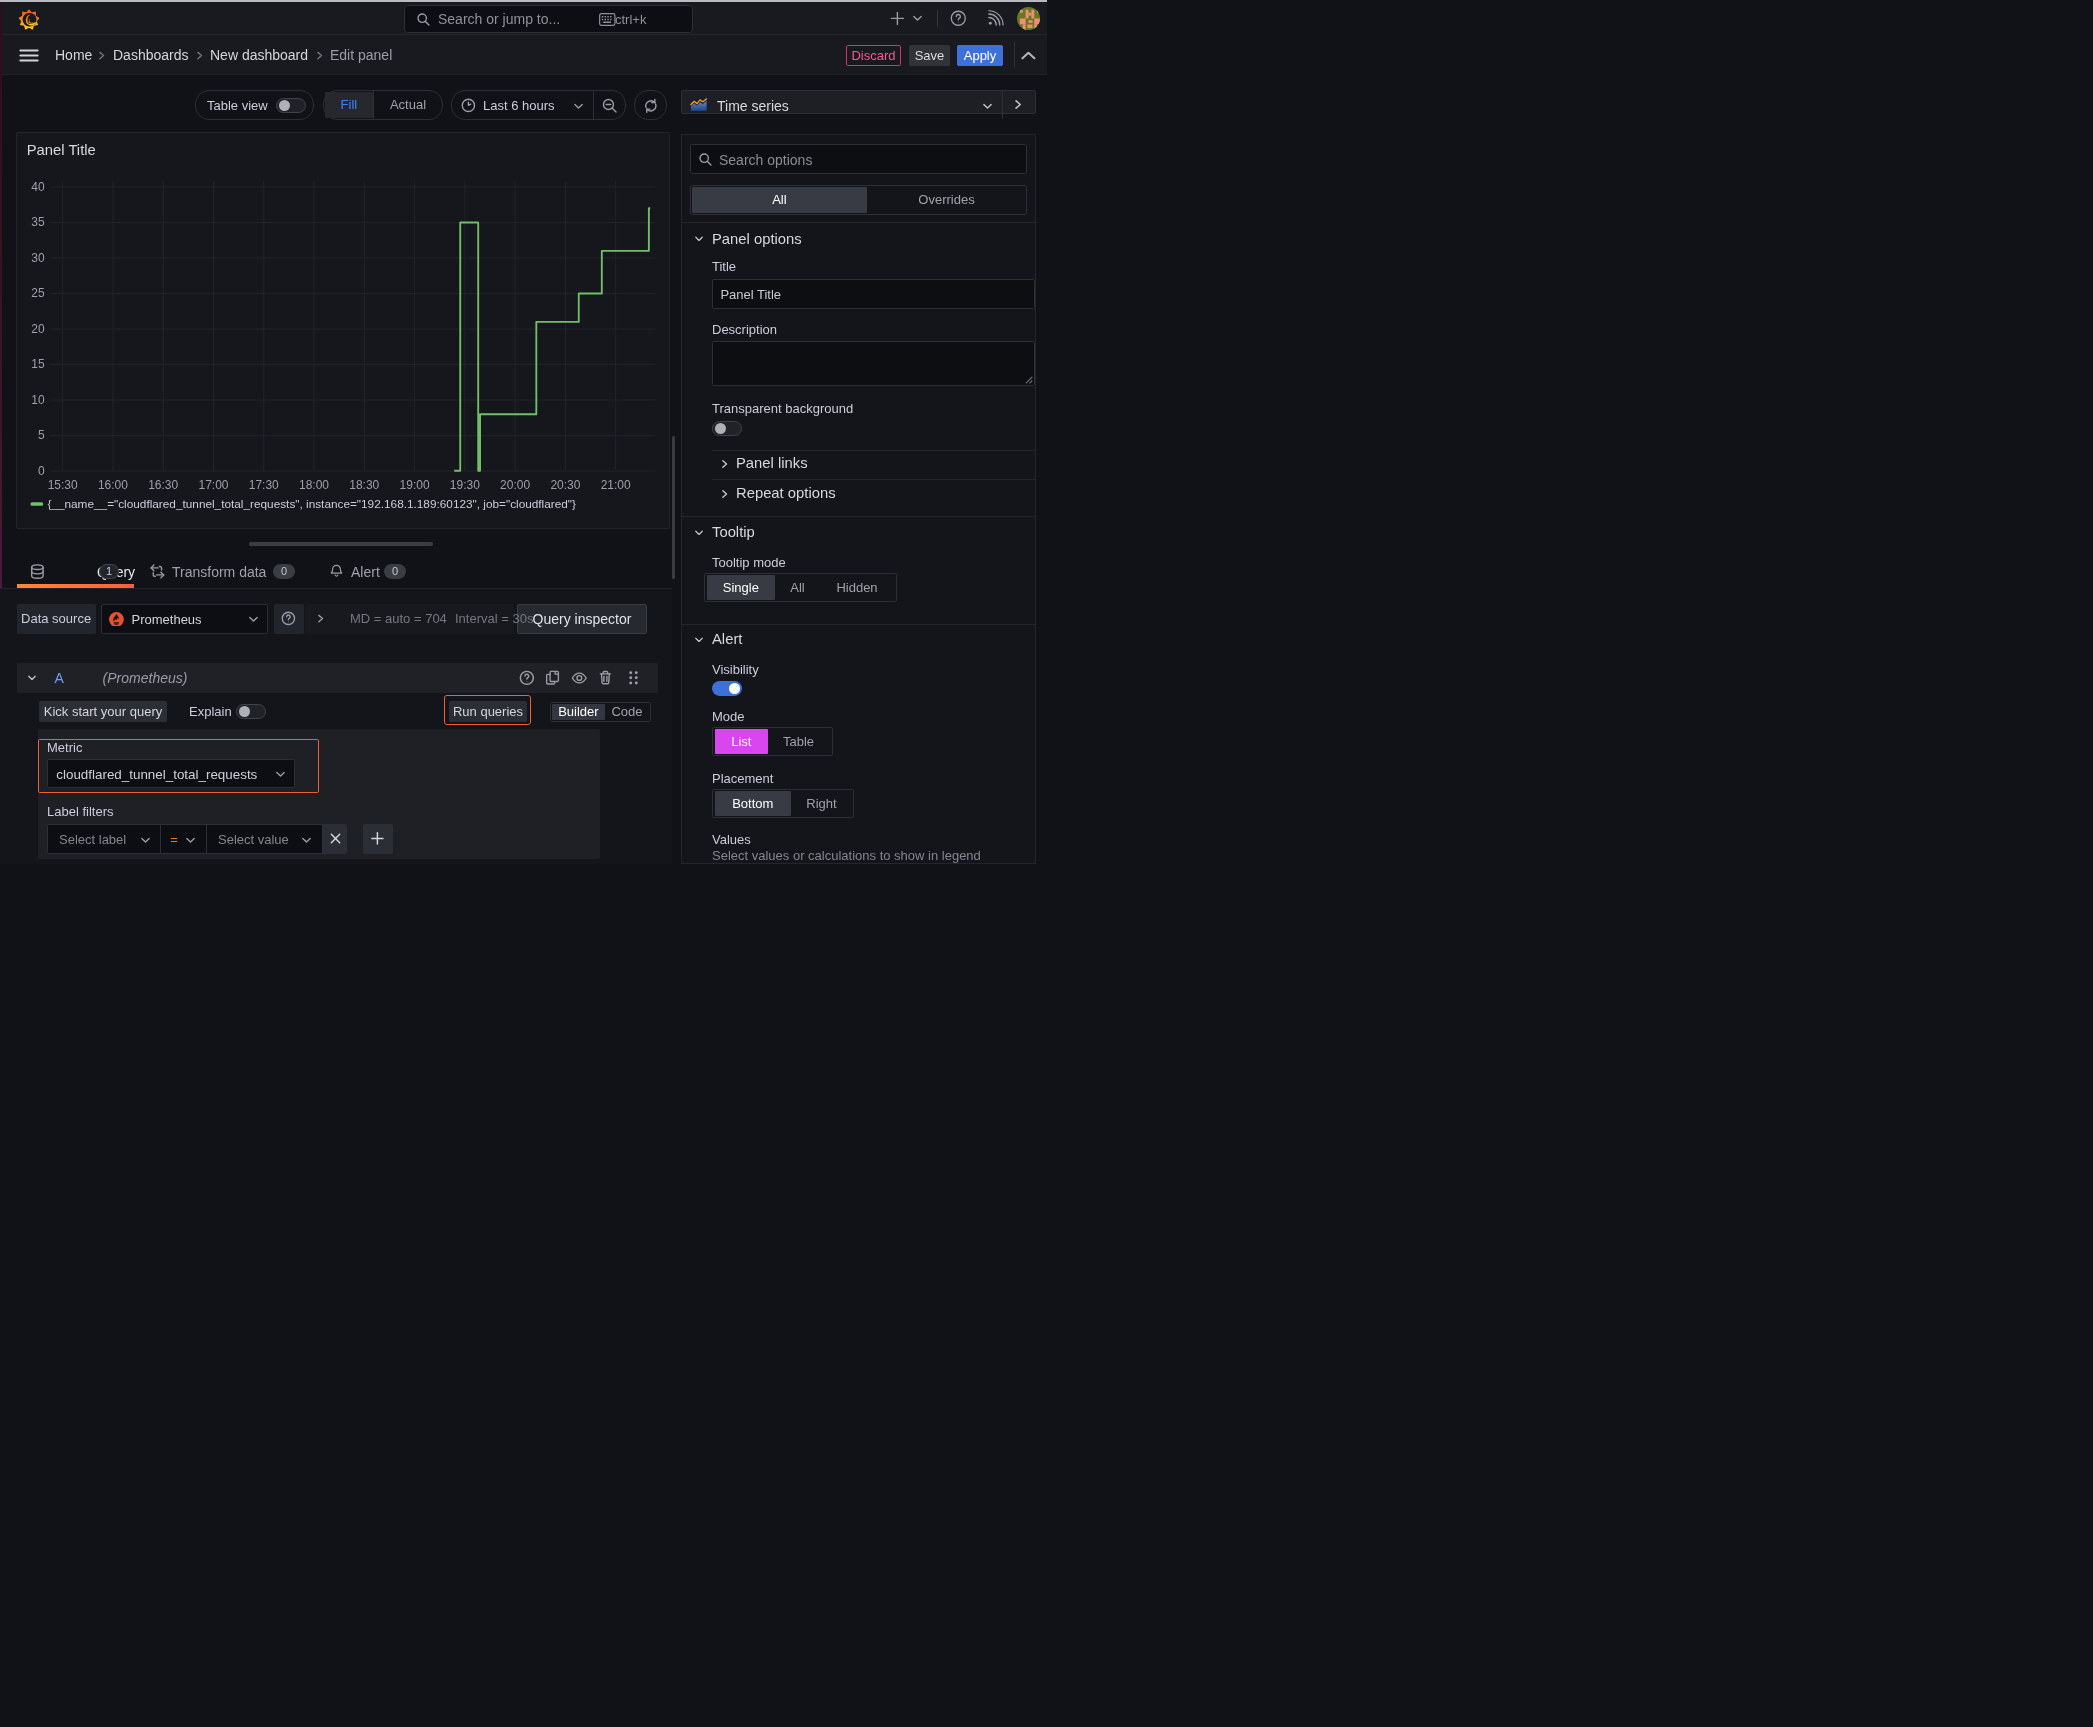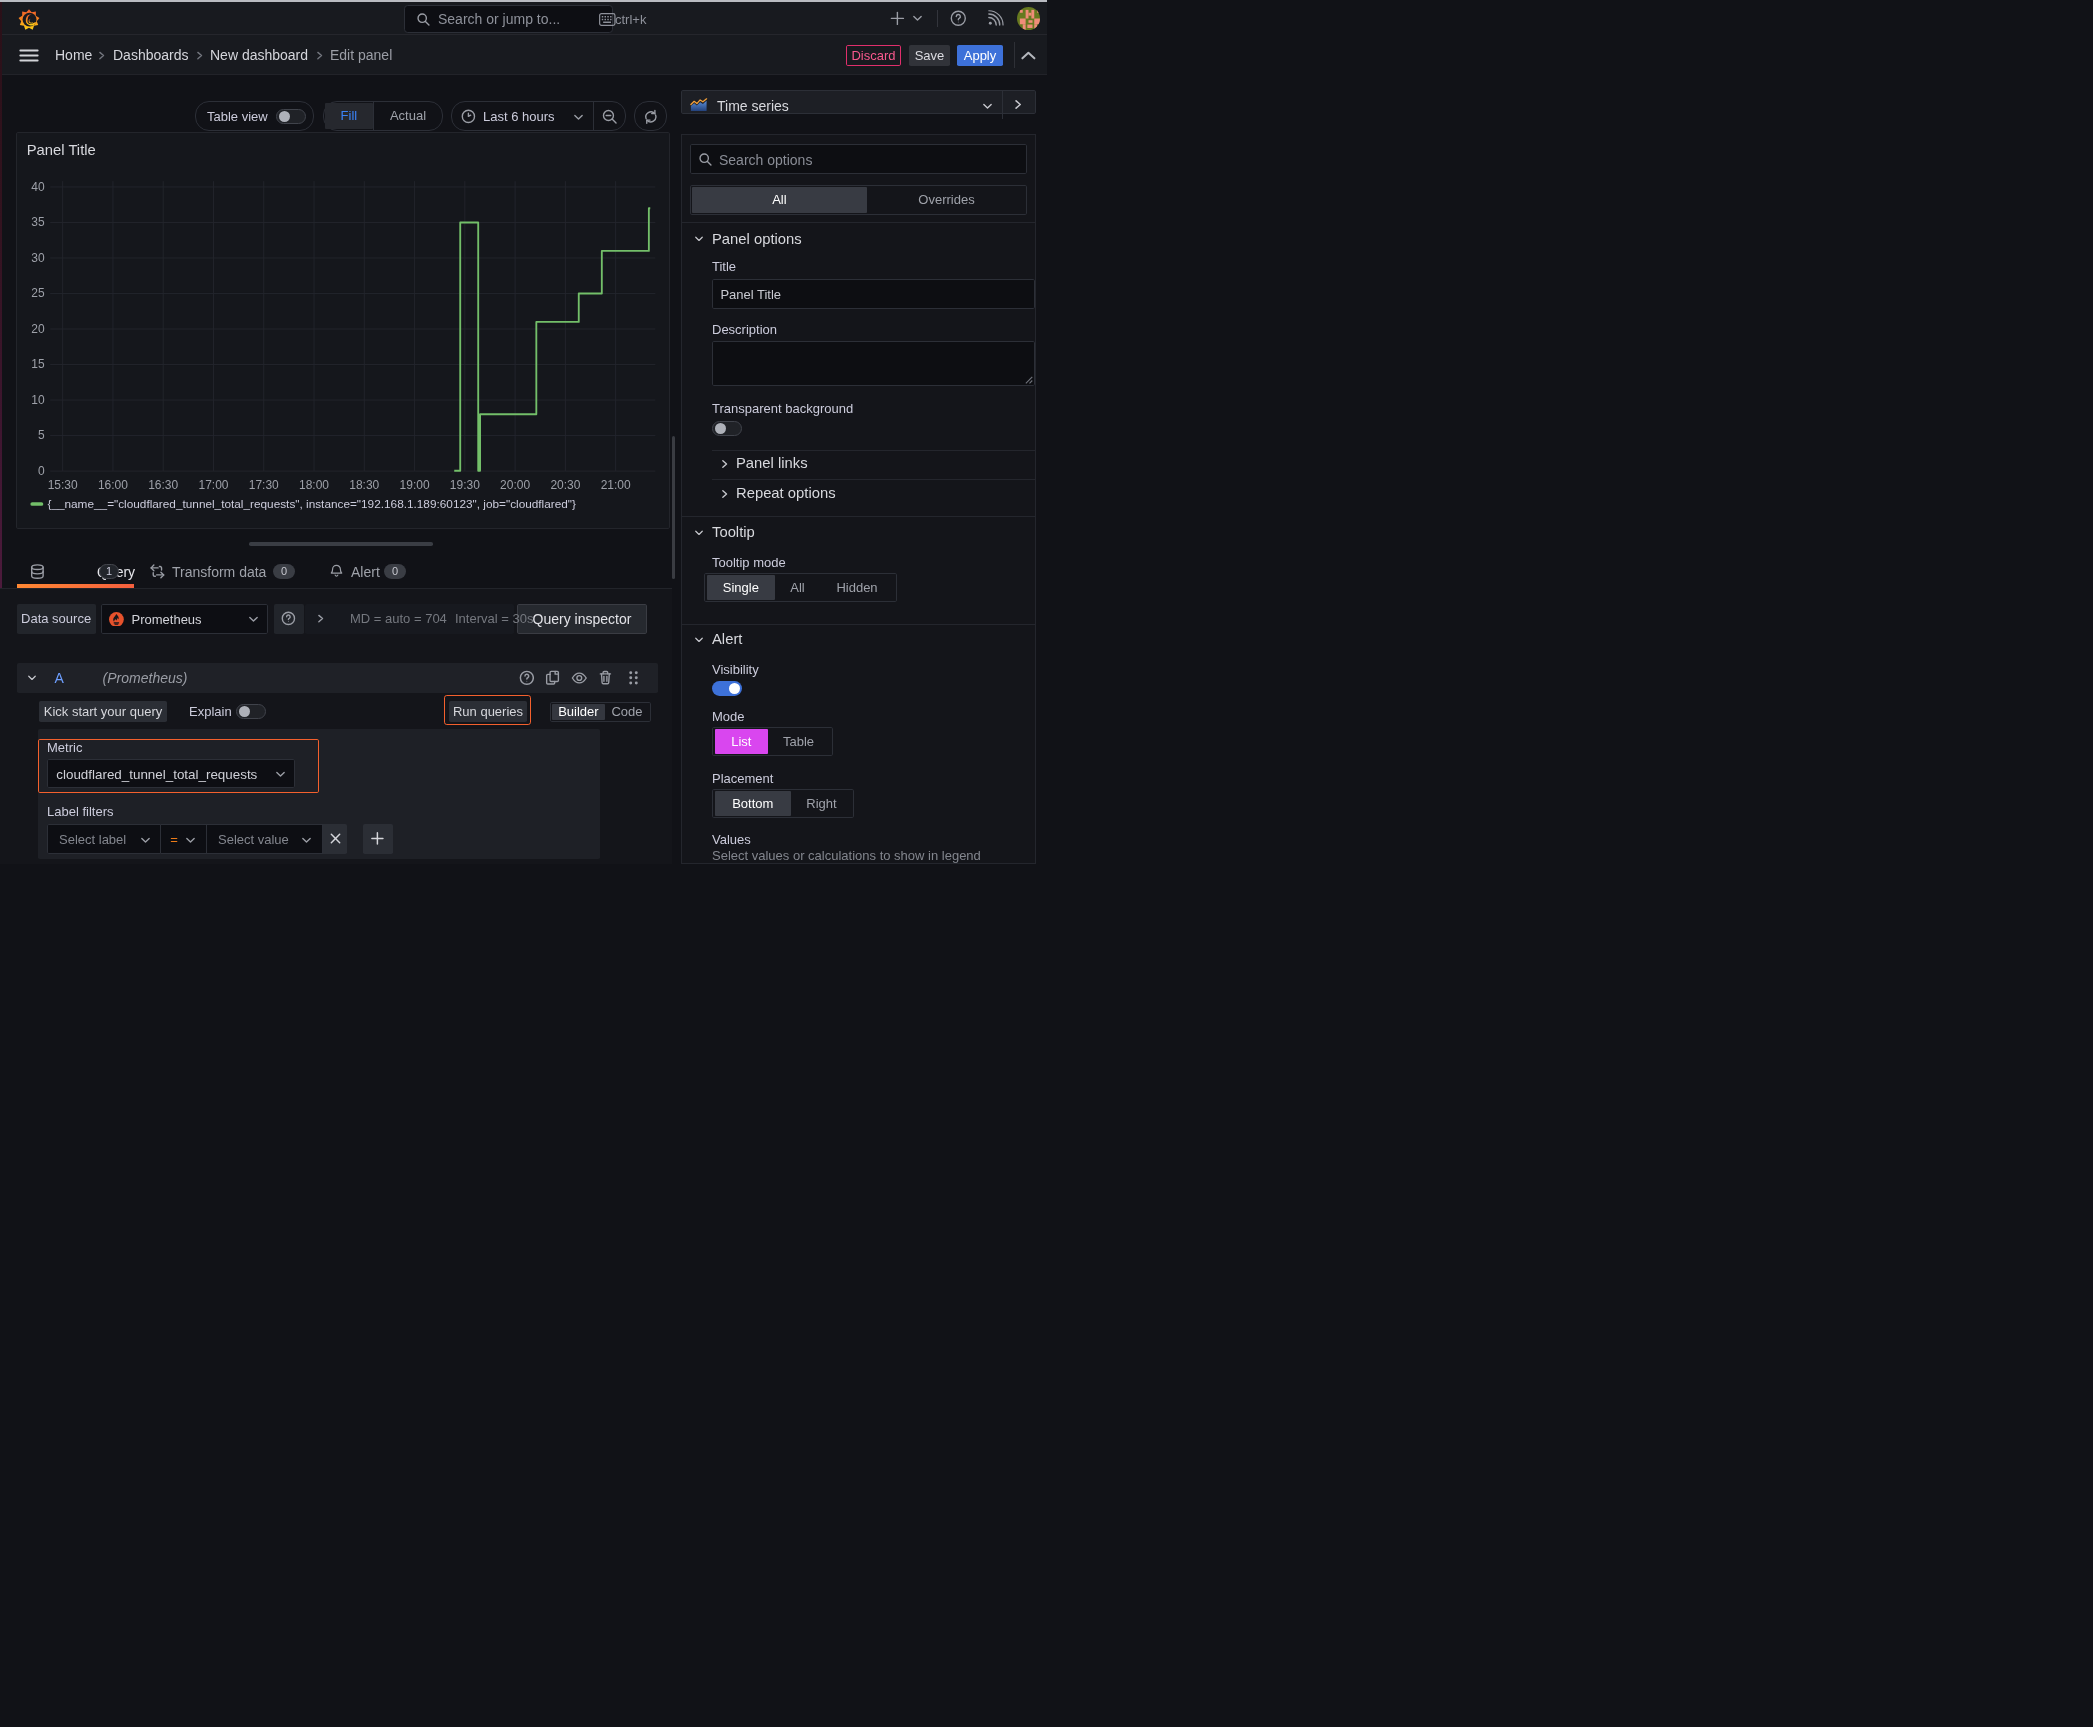--- a/index.html
+++ b/index.html
@@ -6,21 +6,21 @@
   html,body { width:1047px; height:864px; background:#111217; overflow:hidden; }
   body { font-family:"Liberation Sans", sans-serif; color:#ccccdc; font-size:13px; }
   .abs { position:absolute; white-space:nowrap; }
   #page { position:relative; width:1047px; height:864px; background:#111217; overflow:hidden; }
   .topstrip { left:0; top:0; width:1047px; height:1.8px; background:#b9bbc1; }
   .leftstrip { left:0; top:1.8px; width:1.8px; height:862px;
     background:linear-gradient(180deg,#2a1018 0%,#33131f 25%,#3f1630 50%,#521c41 75%,#6b2553 92%,#742a5e 100%); }
   .topbar { left:1.8px; top:1.8px; width:1045px; height:33px; background:#181a1f; border-bottom:0.9px solid #25262c; }
   .crumbbar { left:1.8px; top:35px; width:1045px; height:40px; background:#181a1f; border-bottom:0.9px solid #222329; }
   .icon { stroke:#9a9da5; fill:none; stroke-width:1.5; stroke-linecap:round; stroke-linejoin:round; }
-  .btn-border { border:0.9px solid #2c2f37; border-radius:14px;margin-top:11px; }
+  .btn-border { border:0.9px solid #2c2f37; border-radius:14px; }
 </style>
 </head>
 <body>
 <div id="page">
   <div class="abs topstrip"></div>
   <div class="abs leftstrip"></div>
 
   <div class="abs topbar"></div>
   <div class="abs" id="topbar-content" style="left:0;top:0;width:1047px;height:35px;">
 
@@ -32,21 +32,21 @@
             <stop offset="1" stop-color="#fcd216"></stop>
       </linearGradient>
         </defs>
       <path fill="url(#glog)" d="M12.0,2.2 L14.9,5.7 L19.5,4.9 L19.4,9.5 L23.4,11.8 L20.5,15.3 L22.0,19.6 L17.5,20.4 L16.0,24.7 L12.0,22.4 L8.0,24.7 L6.5,20.4 L2.0,19.6 L3.5,15.3 L0.6,11.8 L4.6,9.5 L4.5,4.9 L9.1,5.7 Z"></path>
       <circle cx="12.6" cy="13.6" r="7.6" fill="#181a1f"></circle>
       <path fill="url(#glog)" d="M19.9 16.2 a 5.9 5.9 0 1 1 -5.0 -8.1 a 4.6 4.6 0 0 0 -4.2 5.6 a 4.7 4.7 0 0 0 7.2 3.2 Z"></path>
       <circle cx="13.6" cy="15.0" r="3.3" fill="#181a1f"></circle>
       <path fill="url(#glog)" d="M16.4 16.4 a 2.6 2.6 0 1 1 -2.3 -3.8 a 2.0 2.0 0 0 0 -1.6 2.5 a 2.1 2.1 0 0 0 3.3 1.5 Z"></path>
     </svg>
 
-    <div class="abs" style="left:404px;top:4.6px;width:209px;height:28px;background:#0d0e13;border:0.9px solid #2c2f37;border-radius:3.7px;">
+    <div class="abs" style="left:404px;top:4.6px;width:289px;height:28px;background:#0d0e13;border:0.9px solid #2c2f37;border-radius:3.7px;">
       <svg class="icon abs" style="left:11px;top:6.5px;" width="14.8" height="14.8" viewBox="0 0 16 16">
           <circle cx="6.7" cy="6.7" r="4.5"></circle>
           <line x1="10.2" y1="10.2" x2="14" y2="14"></line>
         </svg>
       <div class="abs" style="left:33px;top:5.5px;font-size:14px;color:#8e919a;">Search or jump to...</div>
       <svg class="abs" style="left:194px;top:7.4px;" width="16.6" height="13" viewBox="0 0 18 14">
           <rect x="0.7" y="0.7" width="16.6" height="12.6" rx="2" stroke="#8e919a" fill="none" stroke-width="1.3"></rect>
           <g fill="#8e919a">
             <rect x="3" y="3.2" width="1.6" height="1.6"></rect>
             <rect x="6" y="3.2" width="1.6" height="1.6"></rect>

